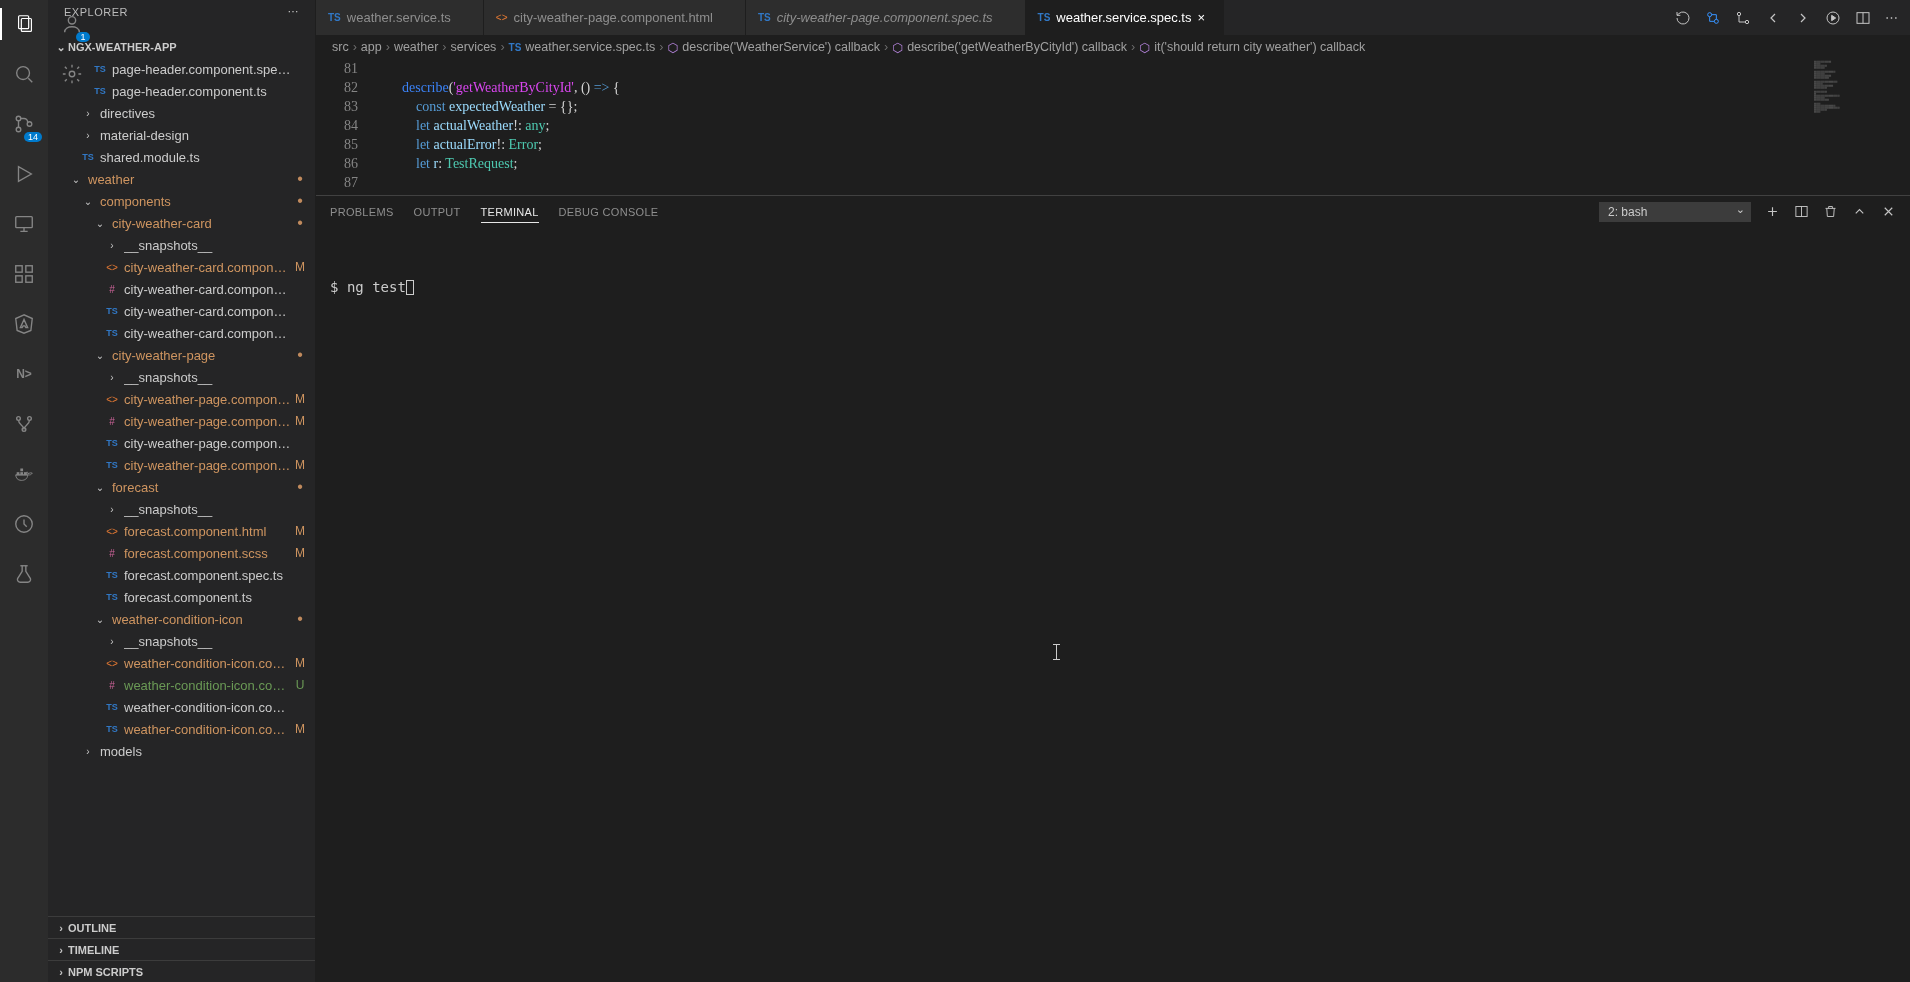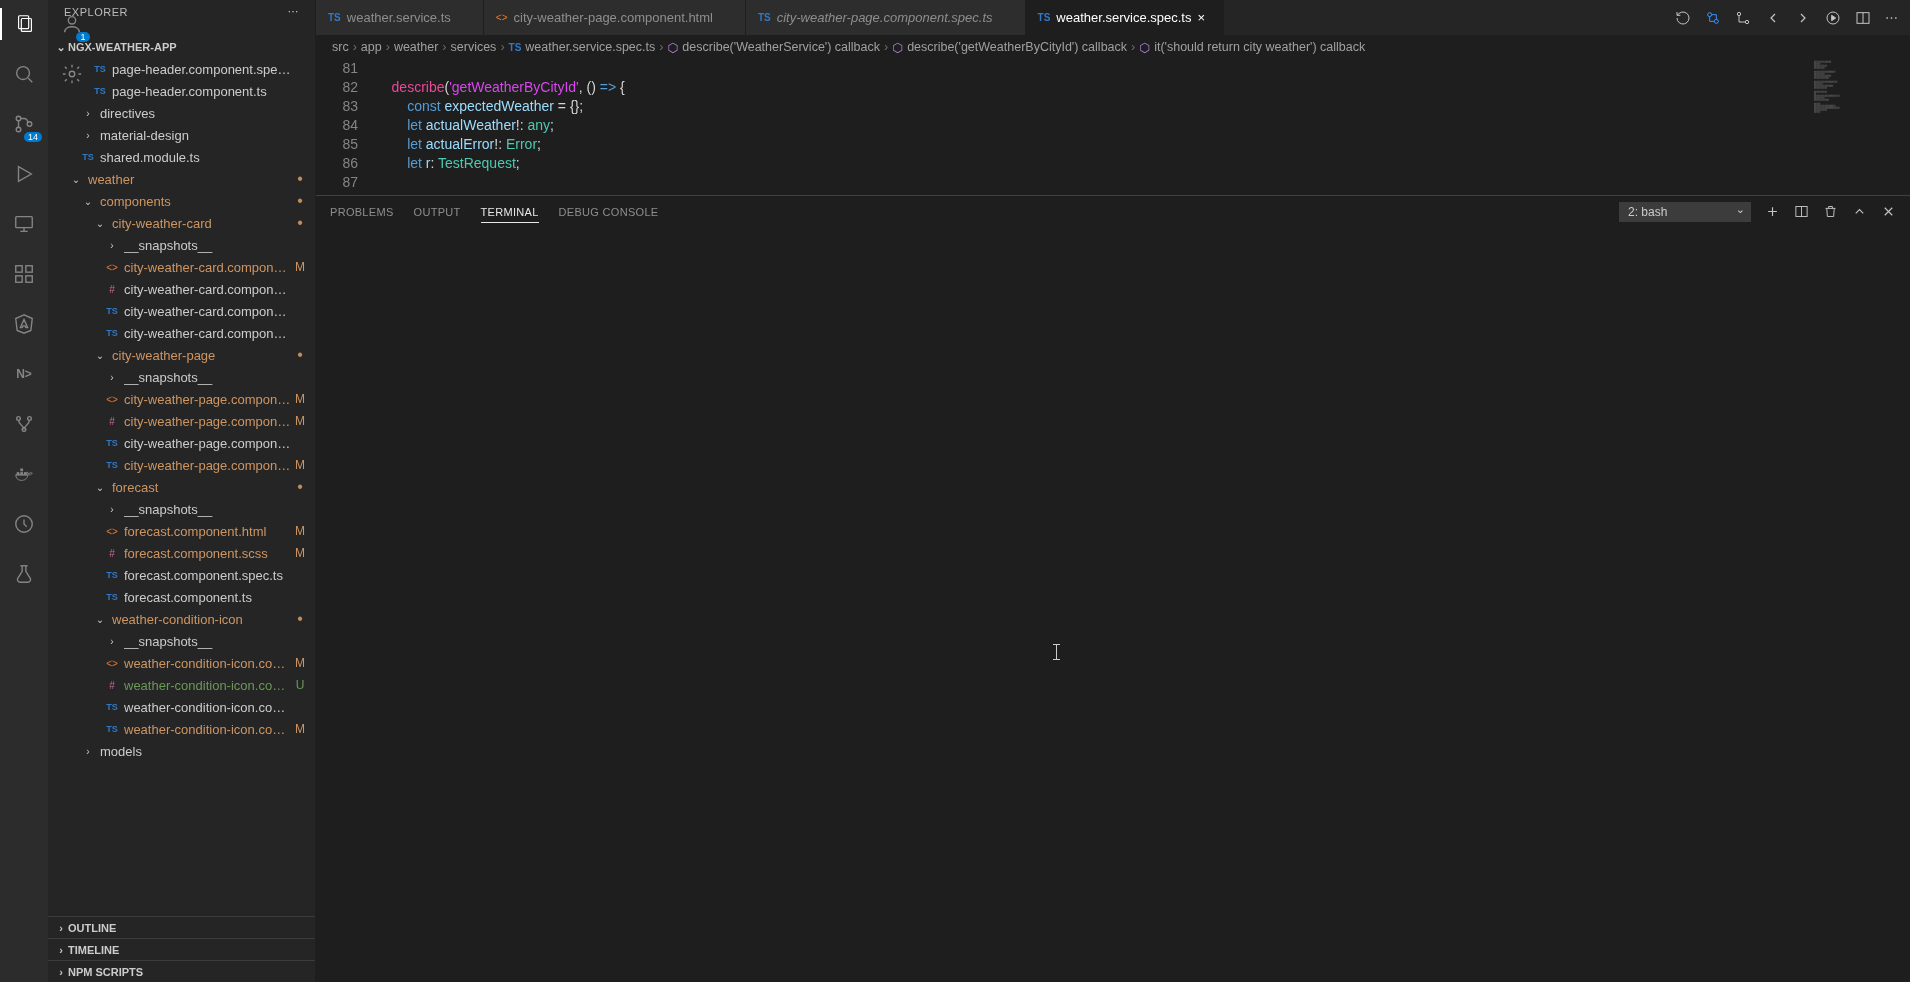--- a/index.html
+++ b/index.html
@@ -91,45 +91,45 @@
 }
 .tab-actions .ico { cursor:pointer; display:flex; }
 .tab-actions svg { width:16px; height:16px; }
 .breadcrumbs {
   height: 24px; display: flex; align-items: center; padding: 0 16px;
   color: #a0a0a0; gap: 4px; font-size: 12.5px;
 }
 .breadcrumbs .sep { color: #6e6e6e; }
 .breadcrumbs .seg { display:flex; align-items:center; gap:4px; cursor:pointer;}
 .bc-icon { font-size:10px; }
-.editor { flex: 0 0 auto; display: flex; font-family: Liberation Sans, sans-serif; font-size: 14px; height: 136px;}
+.editor { flex: 0 0 auto; display: flex; font-family: Liberation Serif, serif; font-size: 14px; height: 136px; gap: 12px;}
 .gutter { width: 60px; text-align: right; color: #858585; padding-right: 18px; user-select:none;}
 .gutter div, .code-lines div { height: 19px; line-height: 19px; }
 .code-lines { flex:1; color: #d4d4d4; white-space: pre; }
 .minimap { width: 100px; background: #1e1e1e; opacity:0.4; padding:2px 4px; font-size:1.5px; line-height:2px; color:#888; overflow:hidden;}
 .kw { color: #569cd6; }
-.fn { color: #ec4899; }
+.fn { color: #3b82f6; }
 .str { color: #d946ef; }
 .type { color: #4ec9b0; }
 .var { color: #9cdcfe; }
 .panel {
   flex: 1; border-top: 1px solid #414141; display: flex; flex-direction: column;
   background: #1e1e1e;
 }
 .panel-tabs {
   height: 32px; display:flex; align-items:center; padding: 0 14px; gap: 20px;
   font-size: 11px; color: #8e8e8e;
 }
 .panel-tab { cursor:pointer; padding: 4px 0; letter-spacing:0.3px;}
 .panel-tab.active { color: #e7e7e7; border-bottom: 1px solid #e7e7e7; }
 .panel-actions { margin-left:auto; display:flex; align-items:center; gap:14px; color:#c5c5c5;}
 .panel-actions svg { width:15px; height:15px; }
 .term-select {
   background:#3c3c3c; border:1px solid #3c3c3c; color:#ccc;
-  font-size:12px; padding:2px 24px 2px 8px; width:132px;
+  font-size:12px; padding:2px 24px 2px 8px; width:152px;
   appearance:none; position:relative;
 }
 .term-select-wrap { position:relative; }
 .term-select-wrap::after { content:"⌄"; position:absolute; right:6px; top:1px; color:#ccc; pointer-events:none;}
 .terminal-body {
   flex:1; font-family: Consolas, monospace; font-size: 14px;
   padding: 50px 14px 14px; color:#ccc; line-height:18px; position:relative;
 }
 .term-green { color: #6a9955; }
 .term-purple { color: #c586c0; }
@@ -580,17 +580,21 @@
             </svg></span>
         <span><svg viewBox="0 0 24 24" fill="none" stroke="currentColor" stroke-width="1.8">
               <path d="M6 15l6-6 6 6"></path>
             </svg></span>
         <span><svg viewBox="0 0 24 24" fill="none" stroke="currentColor" stroke-width="1.8">
               <path d="M6 6l12 12M18 6L6 18"></path>
             </svg></span>
       </div>
     </div>
     <div class="terminal-body">
+      <div>
+        <span>$</span>
+        <span> </span><span>ng test</span><span class="cursor-box"></span>
+      </div>
       <div class="text-cursor" style="left:740px; top:416px;"></div>
     </div>
   </div>
 
 </div>
 
 </body></html>

